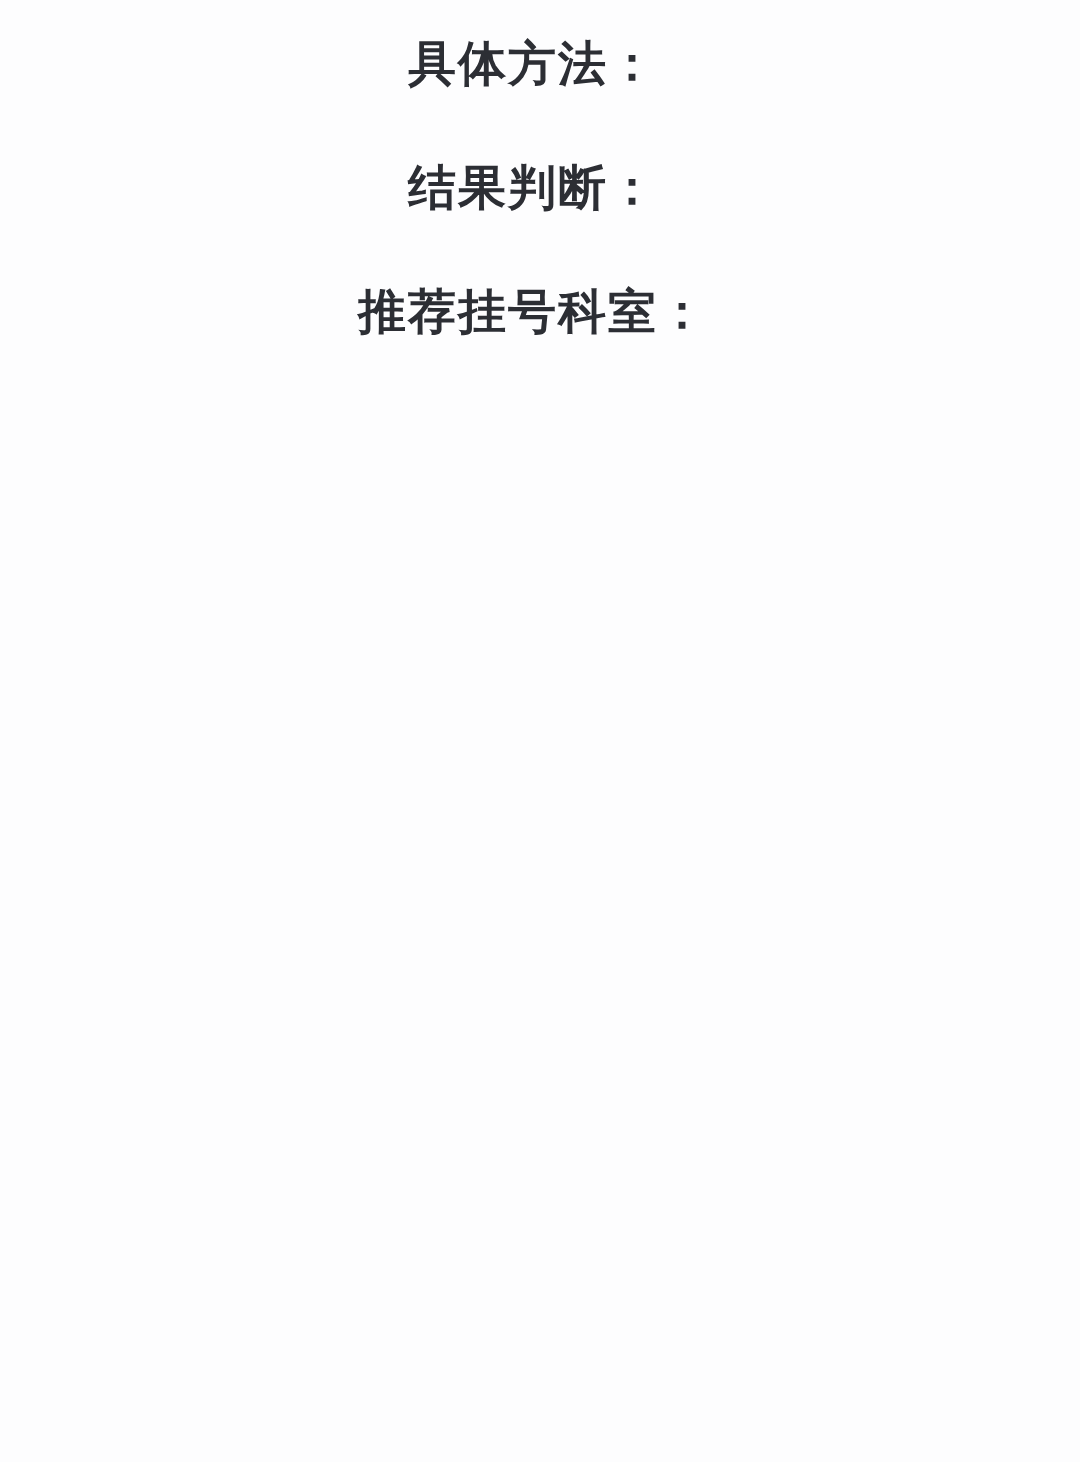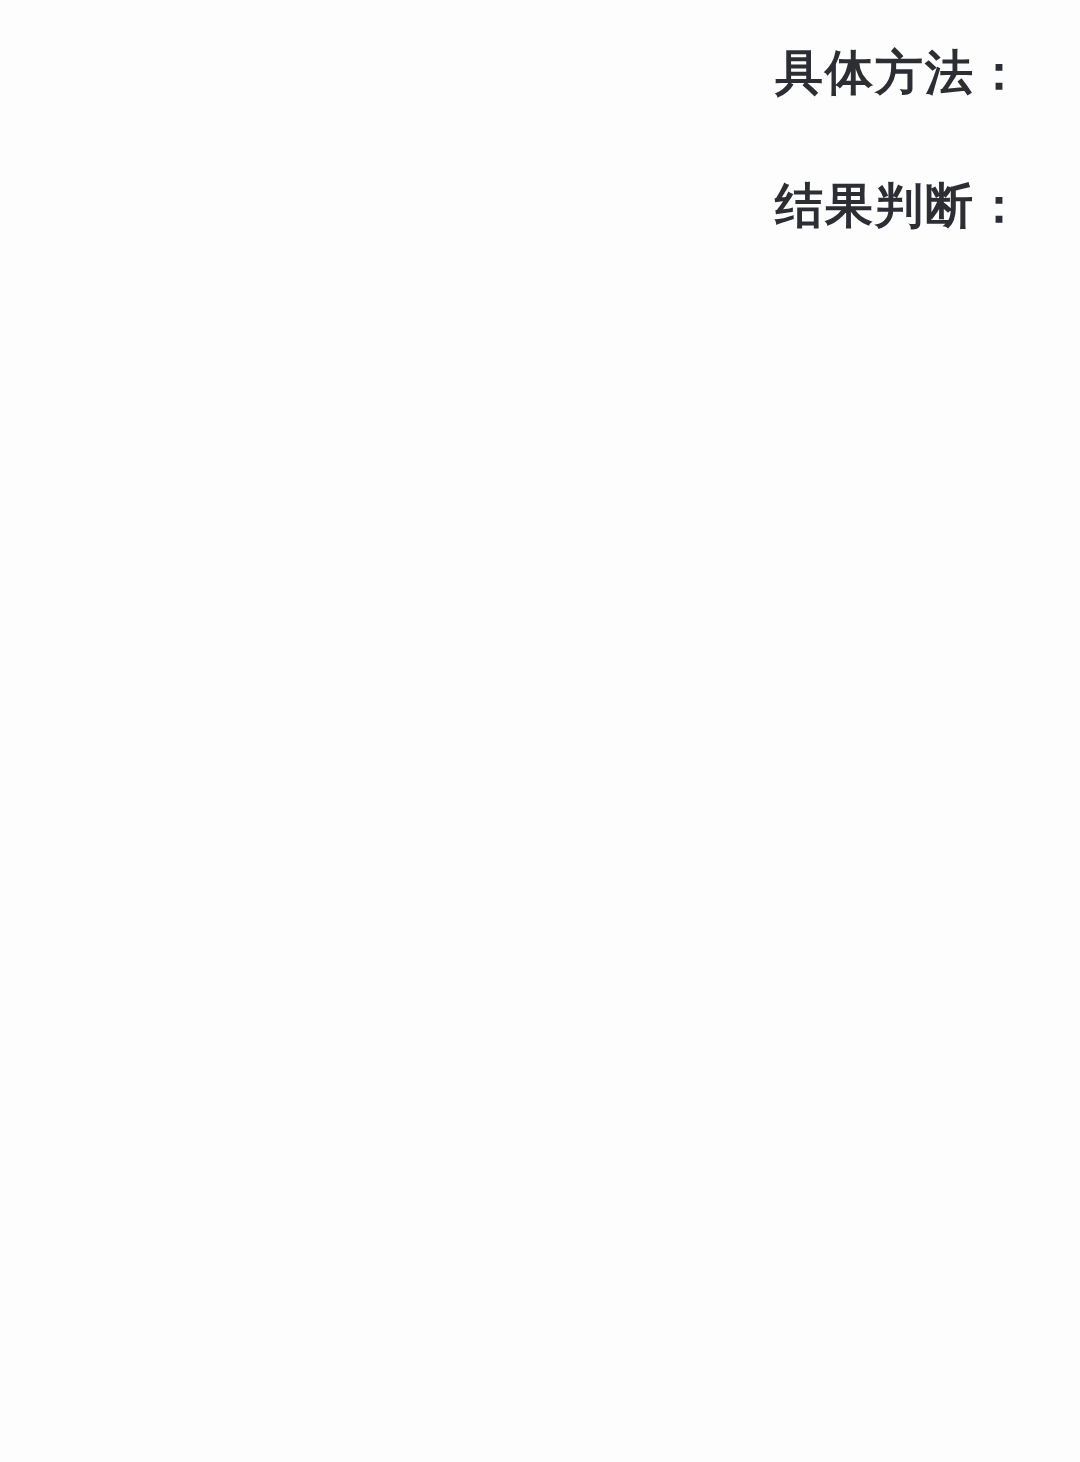--- a/index.html
+++ b/index.html
@@ -13,26 +13,26 @@
     color: #2c2e34;
     font-family: "Liberation Sans", sans-serif;
     overflow: hidden;
   }
   .article {
     box-sizing: border-box;
     width: 1080px;
     padding: 0 42px 0 28px;
   }
   .line {
-    margin: 13px;
+    margin: 4px;
     font-size: 48px;
     line-height: 120px;
     letter-spacing: 2px;
     white-space: pre-line;      
-    text-align: right;
+    text-align: center;
     color: #2c2e34;
   }
   .heading {
     font-weight: 700;
   }
   .bullet-icon {
     display: inline-block;
     margin-right: 20px;
     font-size: 1.0em;
     color: #2c2e34;
@@ -43,18 +43,19 @@
 
 <div class="article">
 
   <p class="line heading">具体方法：</p>
 
 
   <p class="line heading">结果判断：</p>
 
 
 
+  <p class="line heading">推荐挂号科室：</p>
 
   <p class="line">
     
   </p>
 
 </div>
 
 </body></html>

